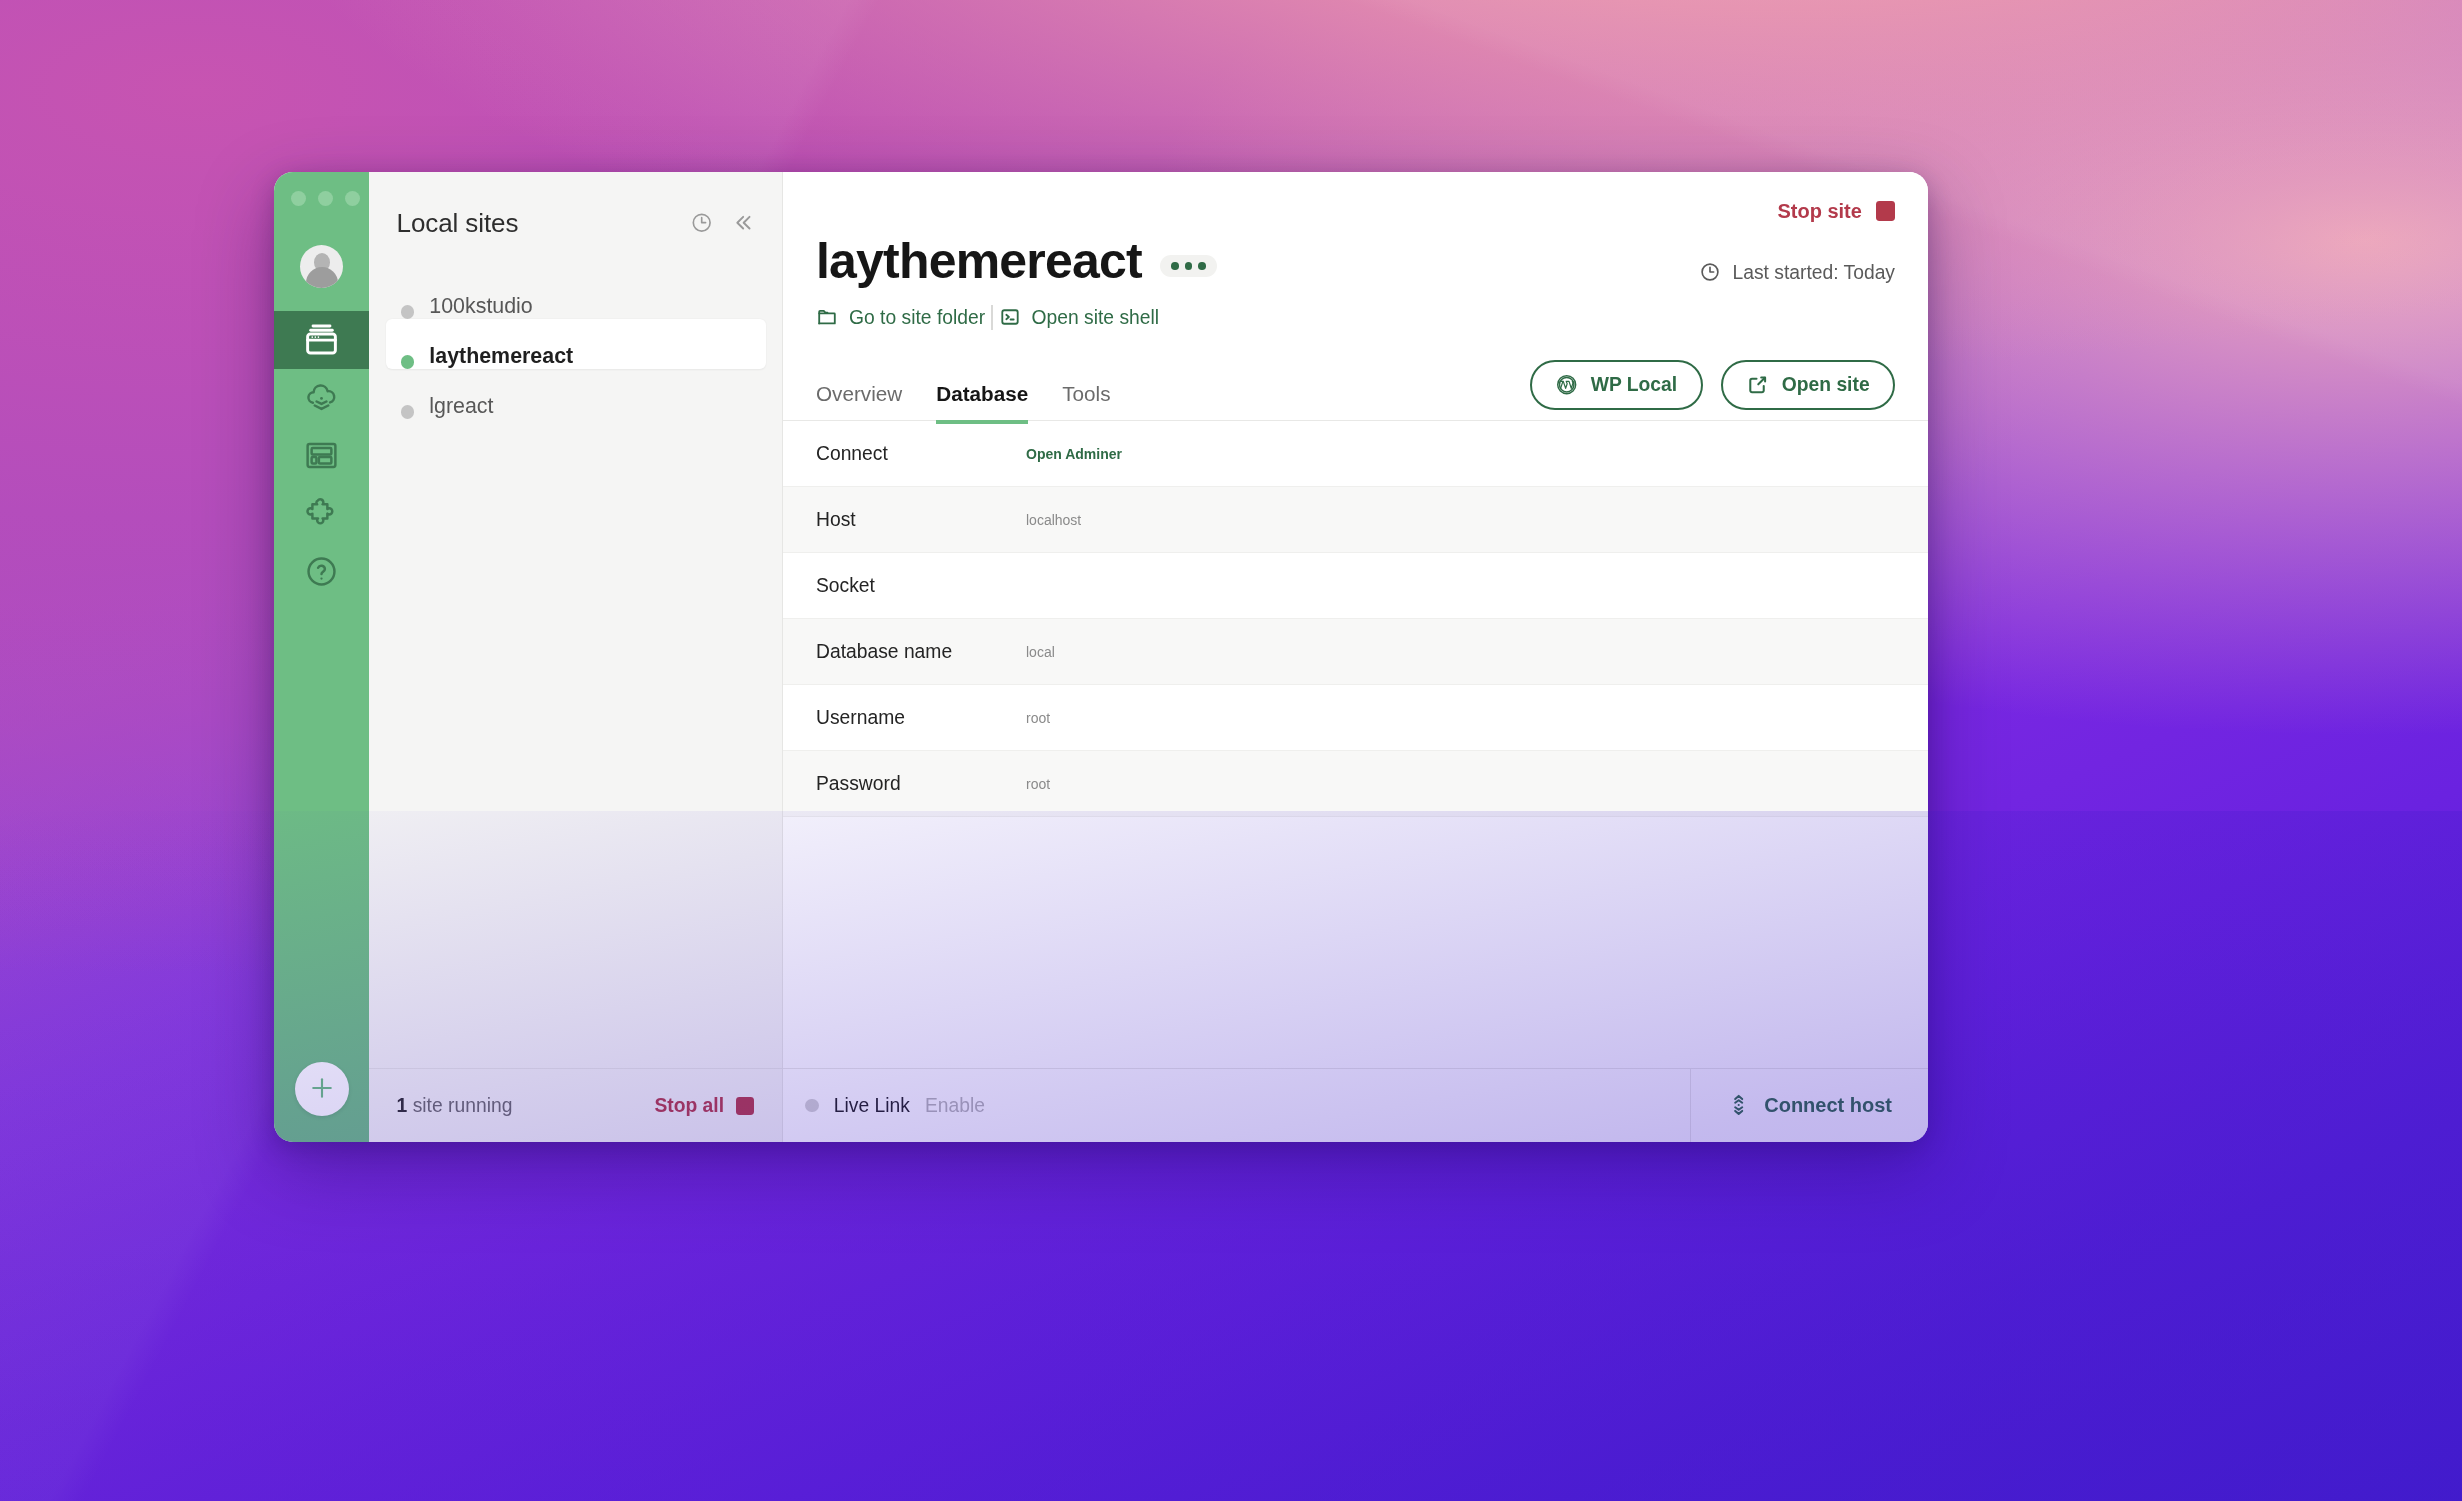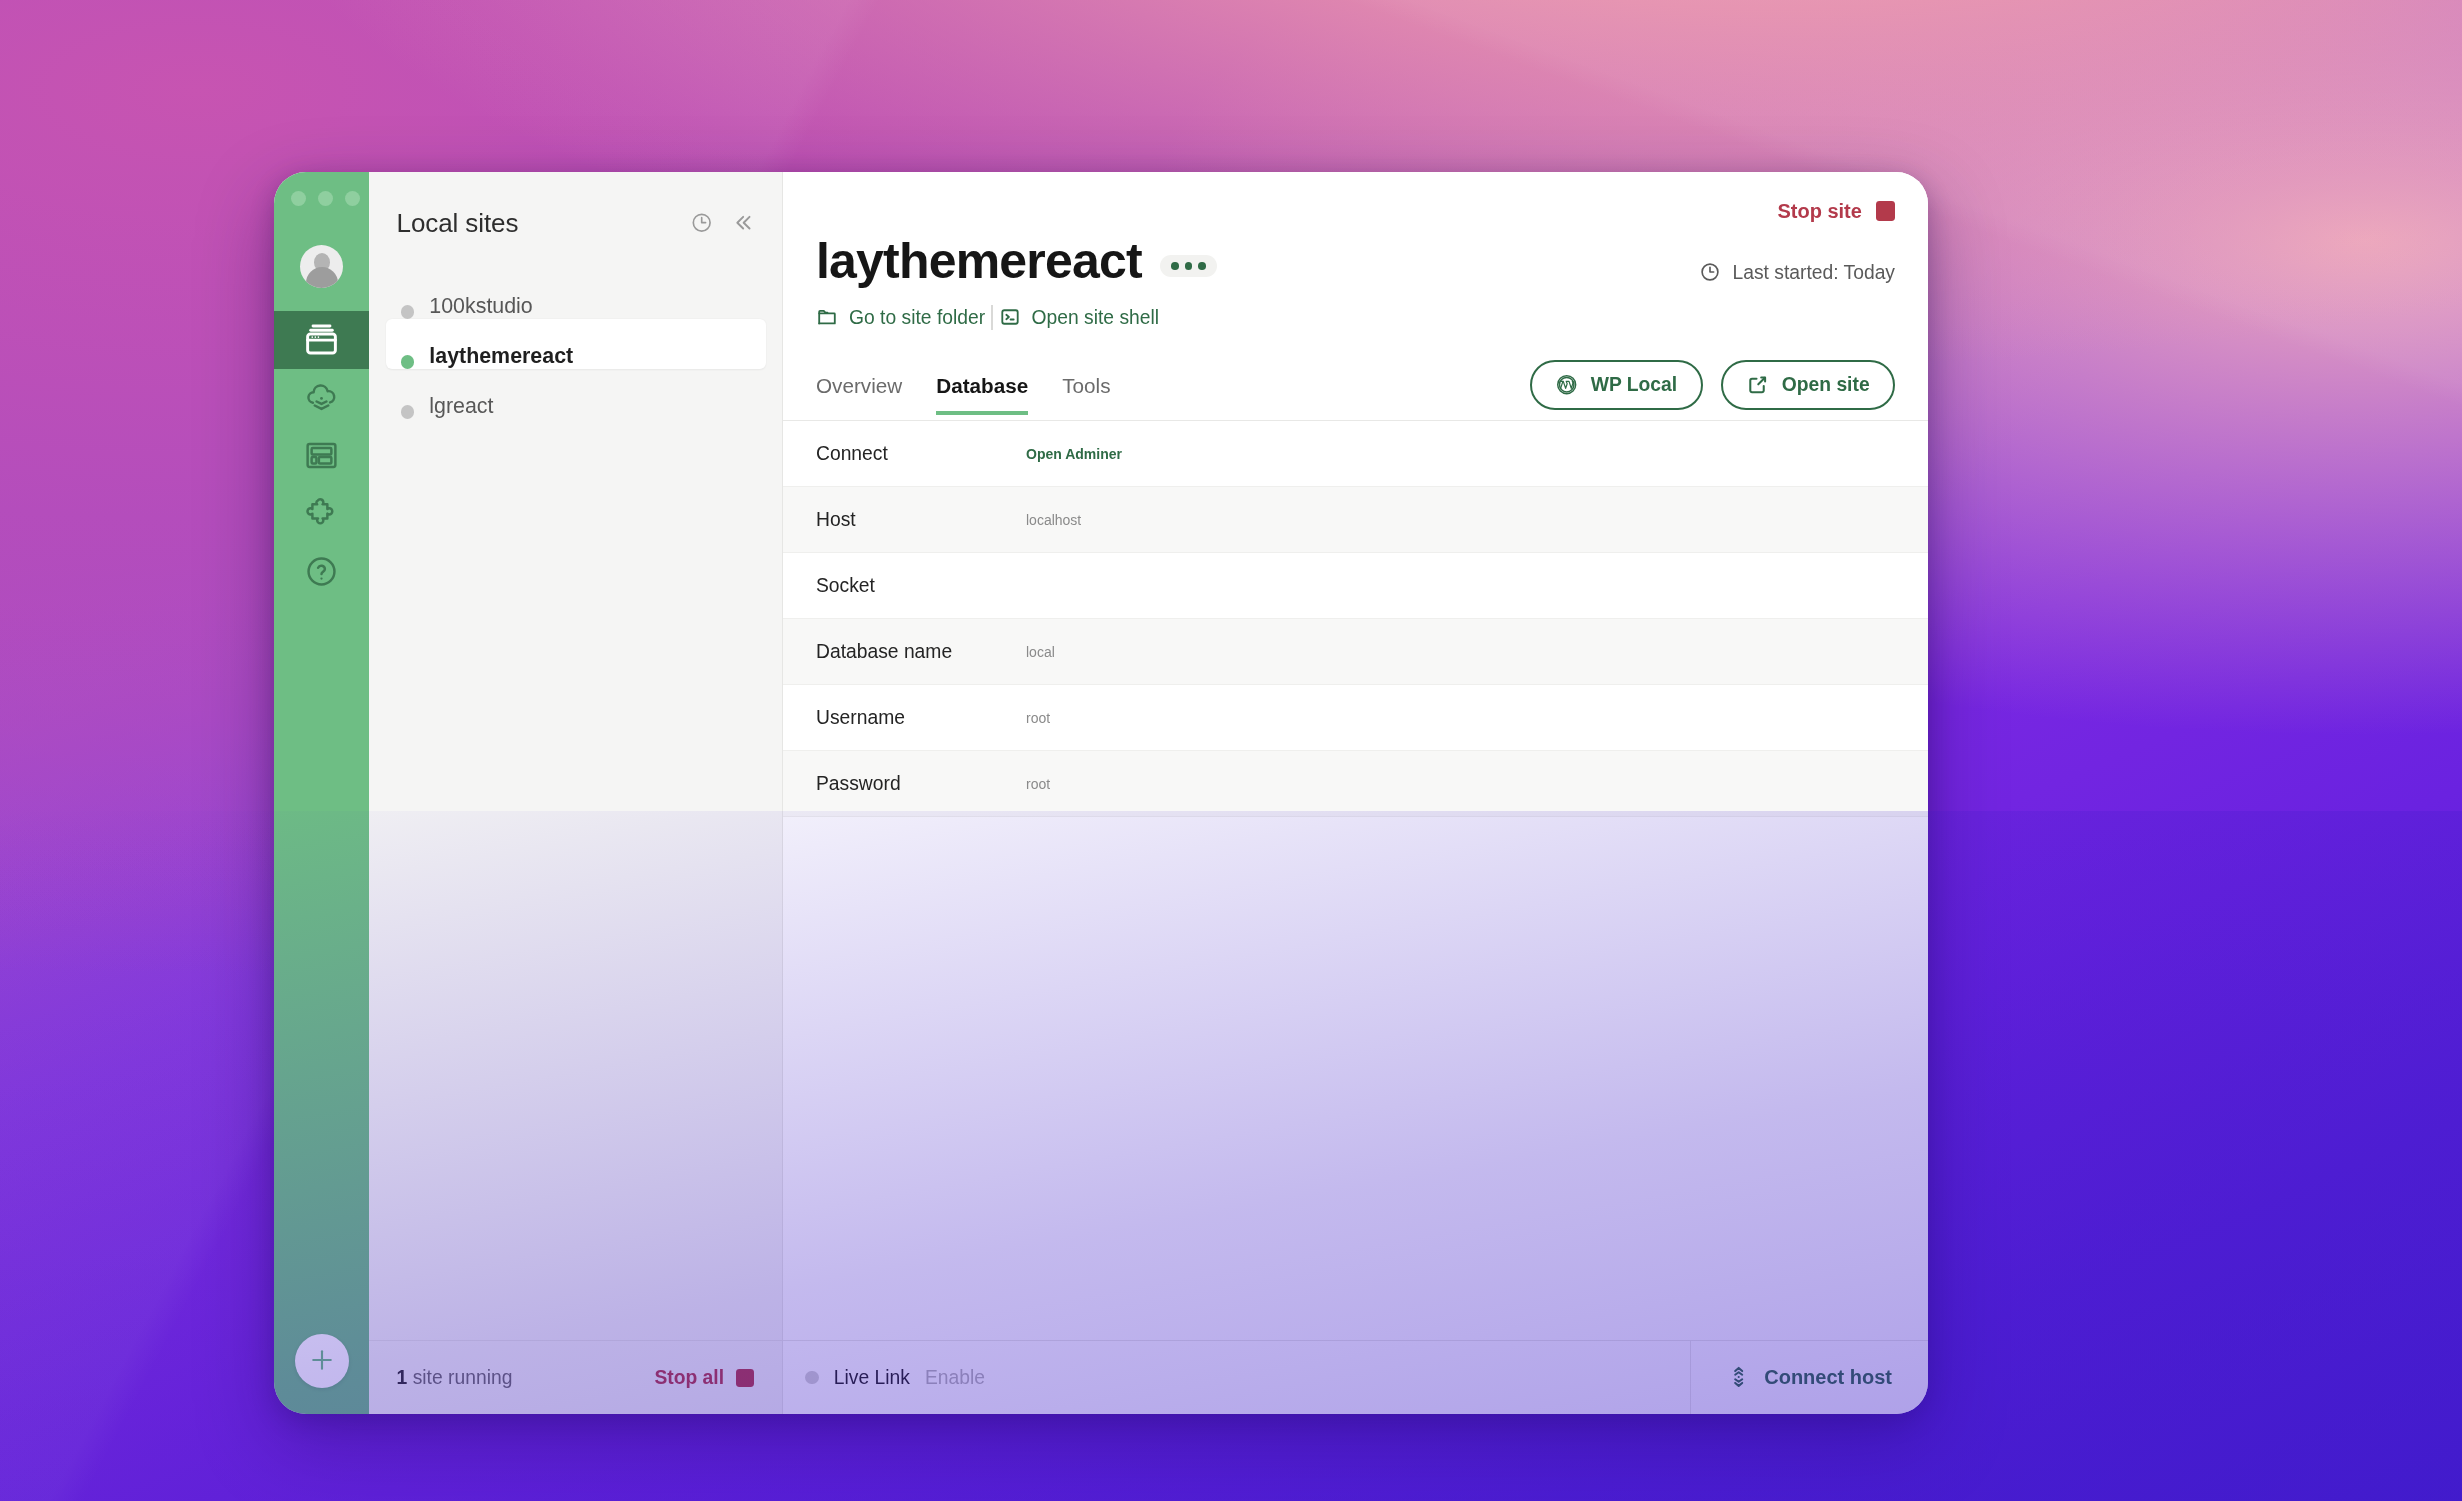--- a/index.html
+++ b/index.html
@@ -48,22 +48,22 @@
     background: linear-gradient(170deg, rgba(60,25,190,0) 0%, rgba(58,24,198,0.30) 55%, rgba(56,22,200,0.46) 100%);
     pointer-events: none;
   }
 
   
   #app-window {
     position: absolute;
     left: 274px;
     top: 172px;
     width: 1654px;
-    height: 1242px;
-    border-radius: 32px;
+    height: 970px;
+    border-radius: 19px;
     overflow: hidden;
     display: flex;
     box-shadow: 0 27.6px 76px rgba(30,0,70,0.38), 0 6.9px 23.4px rgba(30,0,70,0.24);
     background: #ffffff;
   }
 
   
   #icon-rail {
     width: 95px;
     flex: 0 0 95px;
@@ -252,21 +252,21 @@
     display: flex;
     flex-direction: column;
     align-items: flex-end;
     padding-top: 26px;
   }
   .last-started { display: flex; align-items: center; gap: 11px; }
   .last-started-label { font-size: 19.3px; color: #5A5A5A; }
 
   .tabs-row {
     display: flex;
-    align-items: center;
+    align-items: flex-end;
     margin-top: 30px;
     padding: 0 33px;
     border-bottom: 0.7px solid #E8E8E6;
     gap: 14px;
   }
   .tabs { display: flex; gap: 34px; }
   .tab {
     font-size: 20.7px;
     color: #6B6B6B;
     padding-bottom: 13.8px;

